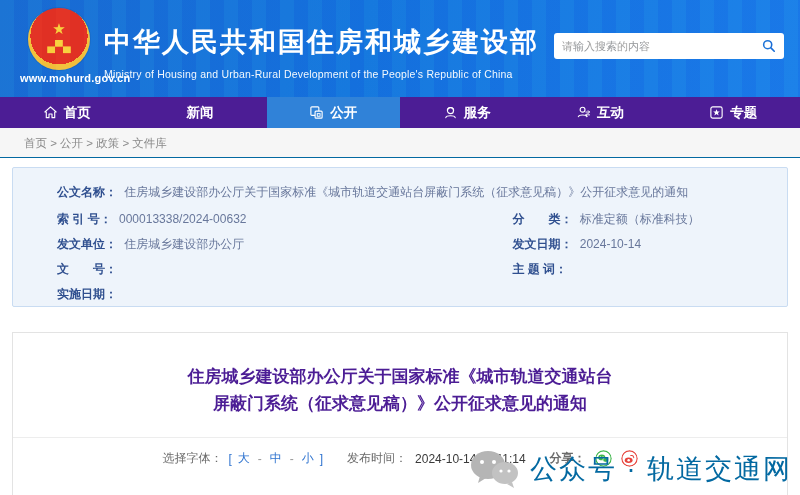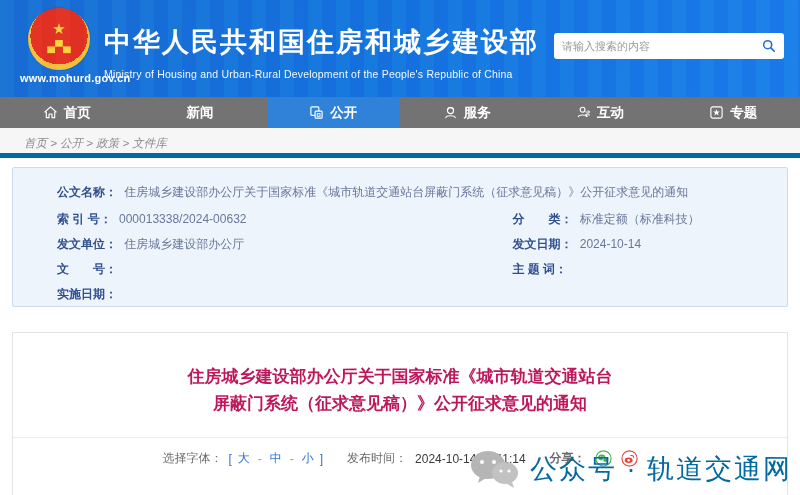--- a/index.html
+++ b/index.html
@@ -41,32 +41,32 @@
     background: #fff; border-radius: 3px; display: flex; align-items: center; padding: 0 8px;
   }
   .search-box input {
     border: none; outline: none; flex: 1; font-size: 11px; color: #333;
     font-family: "Liberation Sans", sans-serif; background: transparent;
   }
   .search-box input::placeholder { color: #999; }
   .search-icon { width: 14px; height: 14px; flex: none; cursor: pointer; }
 
   
-  .nav { height: 31px; background: #737373; display: flex; }
+  .nav { height: 31px; background: #4c1d95; display: flex; }
   .nav-item {
     flex: 1; display: flex; align-items: center; justify-content: center; gap: 6px;
     color: #fff; font-size: 13.5px; font-weight: bold; cursor: pointer;
   }
   .nav-item.active { background: #3082d8; }
   .nav-item svg { width: 15px; height: 15px; }
 
   
   .breadcrumb {
     height: 30px; line-height: 30px; background: #f6f6f6; color: #8a8a8a;
-    font-size: 11.5px; padding-left: 24px; border-bottom: 5px solid #0369a1; font-style: italic;
+    font-size: 11.5px; padding-left: 24px; border-bottom: 1px solid #0369a1;
   }
 
   
   .meta-box {
     margin: 9px 12px 0 12px; height: 140px;
     background: #eef4fb; border: 1px solid #c9dcf2; border-radius: 2px;
     padding: 16px 40px 10px 44px; font-size: 12px;
   }
   .meta-row-full { margin-bottom: 10px; white-space: nowrap; overflow: hidden; }
   .meta-cols { display: flex; }
@@ -76,21 +76,21 @@
   .meta-label { color: #2f4f8f; font-weight: bold; }
   .meta-value { color: #68779b; margin-left: 4px; }
 
   
   .content-box {
     position: relative; margin: 25px 12px 0 12px; height: 180px;
     background: #fff; border: 1px solid #e3e3e3;
     padding-top: 30px;
   }
   .article-title {
-    text-align: center; color: #be185d; font-weight: bold; font-size: 17px; line-height: 27px;
+    text-align: center; color: #4c1d95; font-weight: bold; font-size: 17px; line-height: 27px;
   }
   .divider { border-bottom: 1px solid #ededed; margin-top: 20px; }
   .toolbar {
     display: flex; align-items: center; justify-content: center; gap: 6px;
     margin-top: 12px; font-size: 12px; color: #6b6b6b;
   }
   .font-link { color: #2e73cf; cursor: pointer; }
   .font-dash { color: #999; margin: 0 2px; }
   .bracket { color: #2e73cf; }
   .publish { margin-left: 18px; color: #6b6b6b; }

